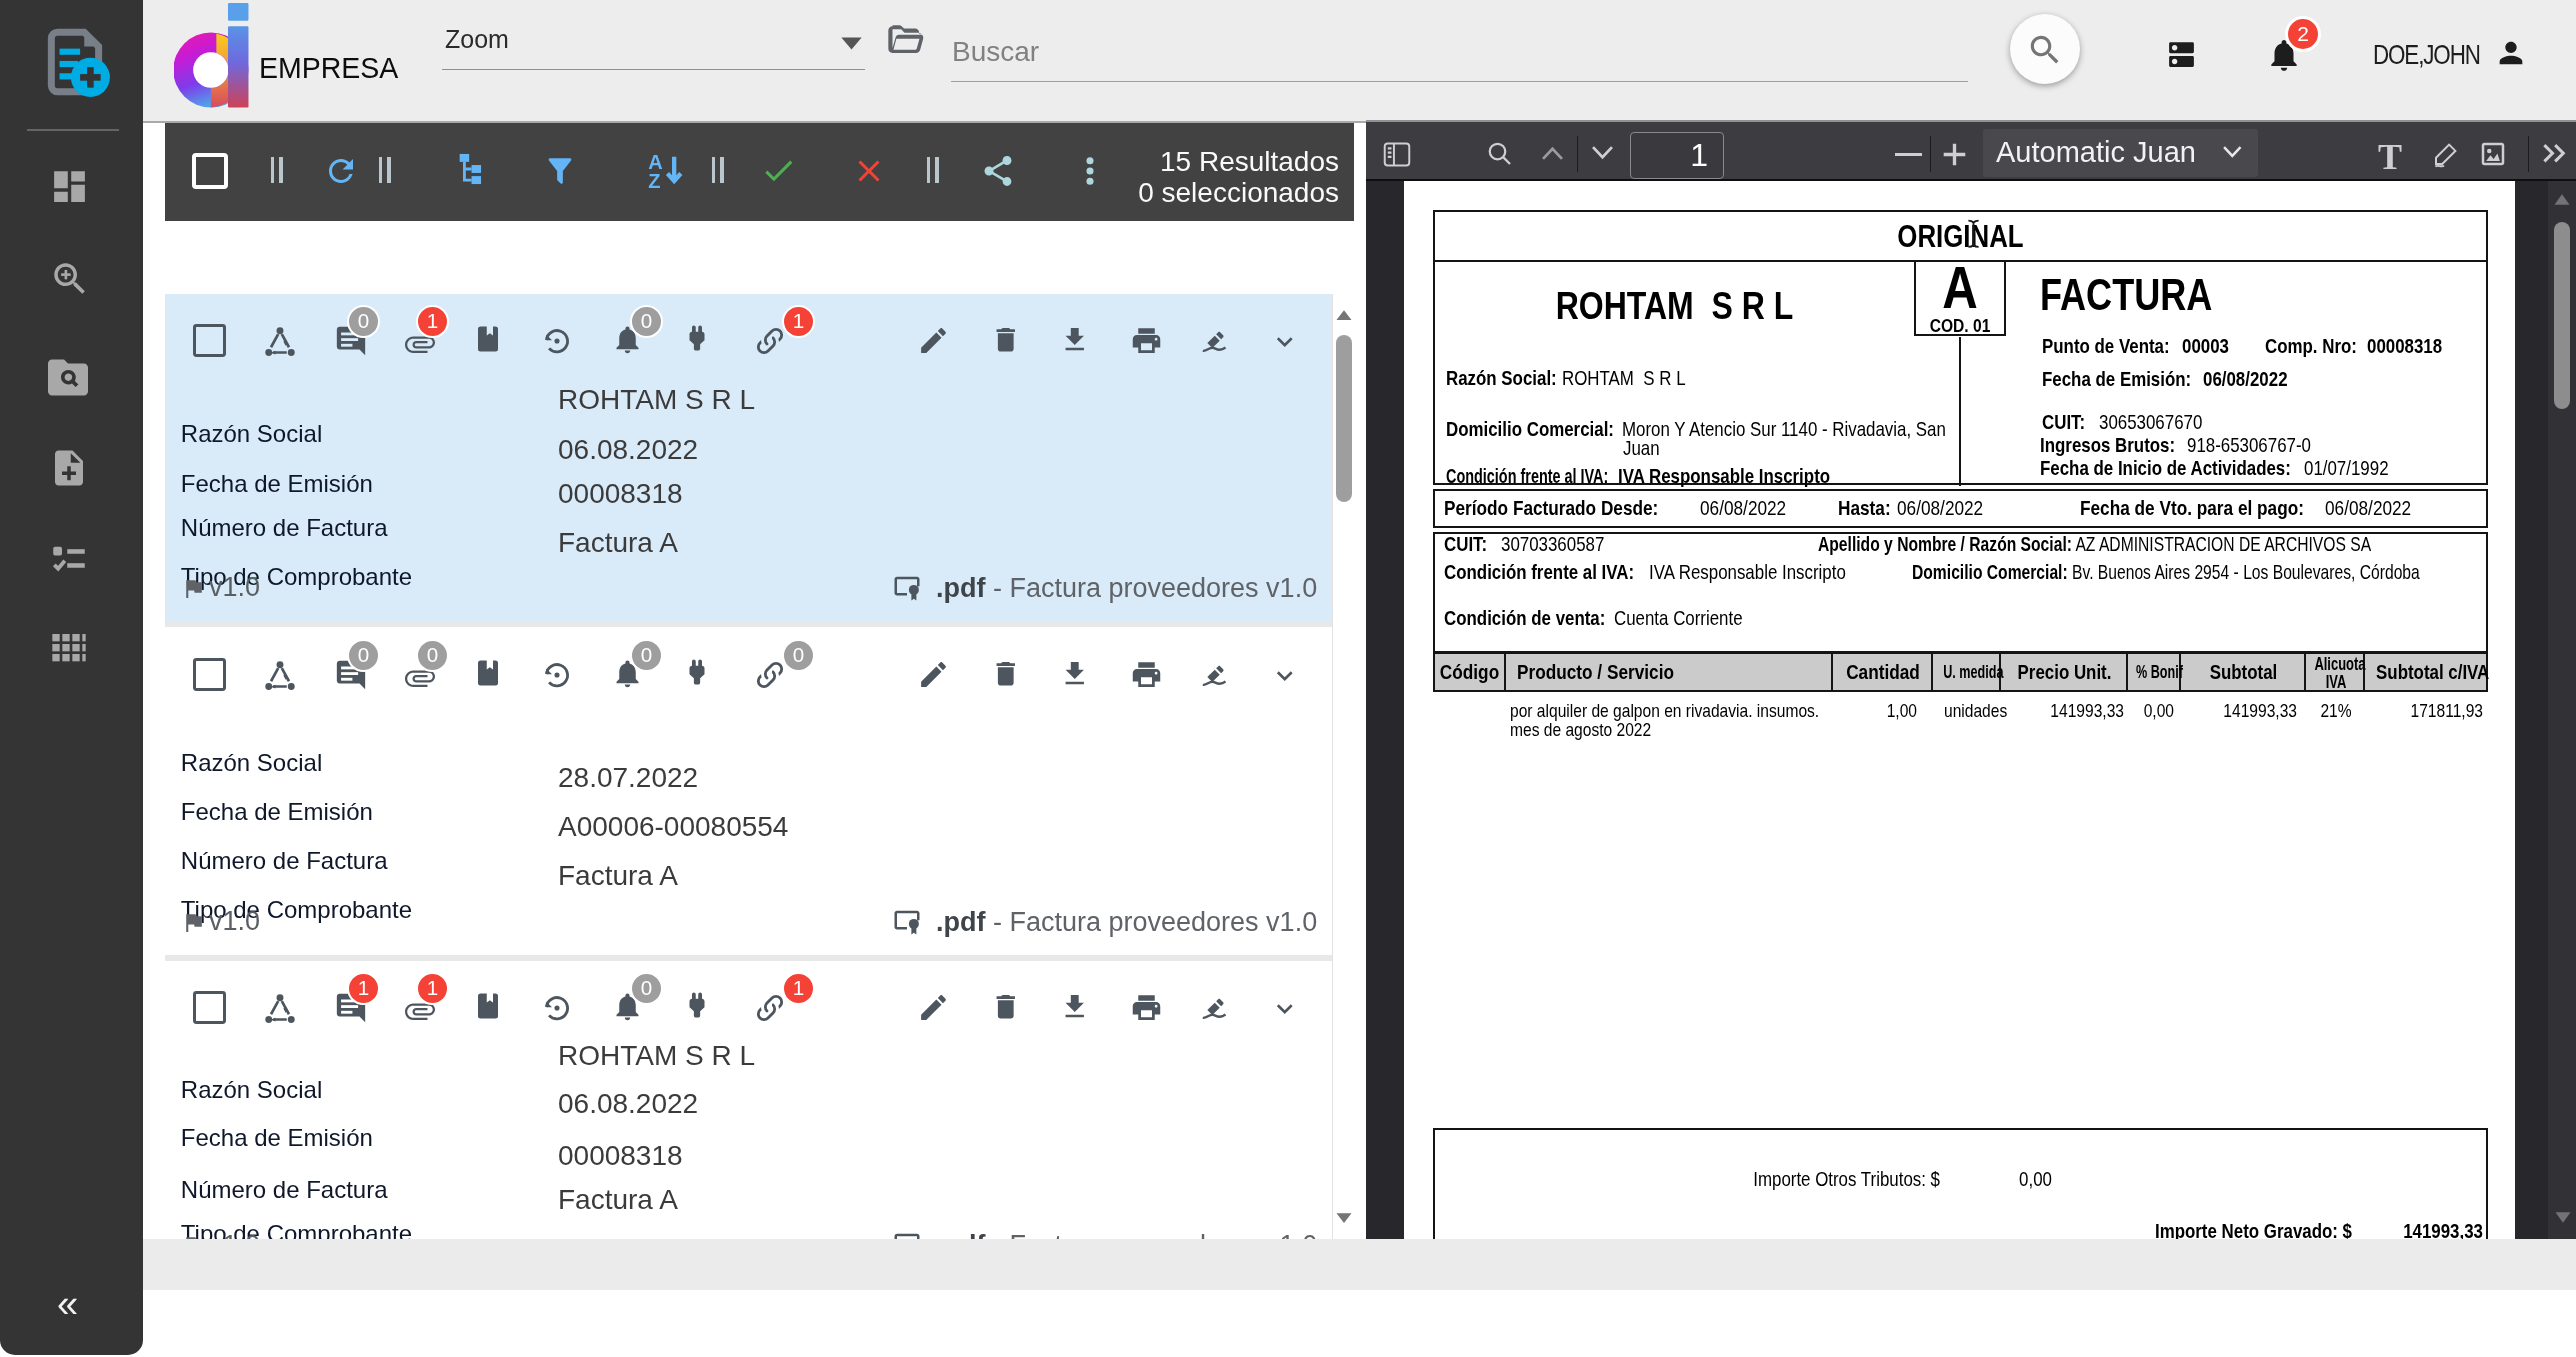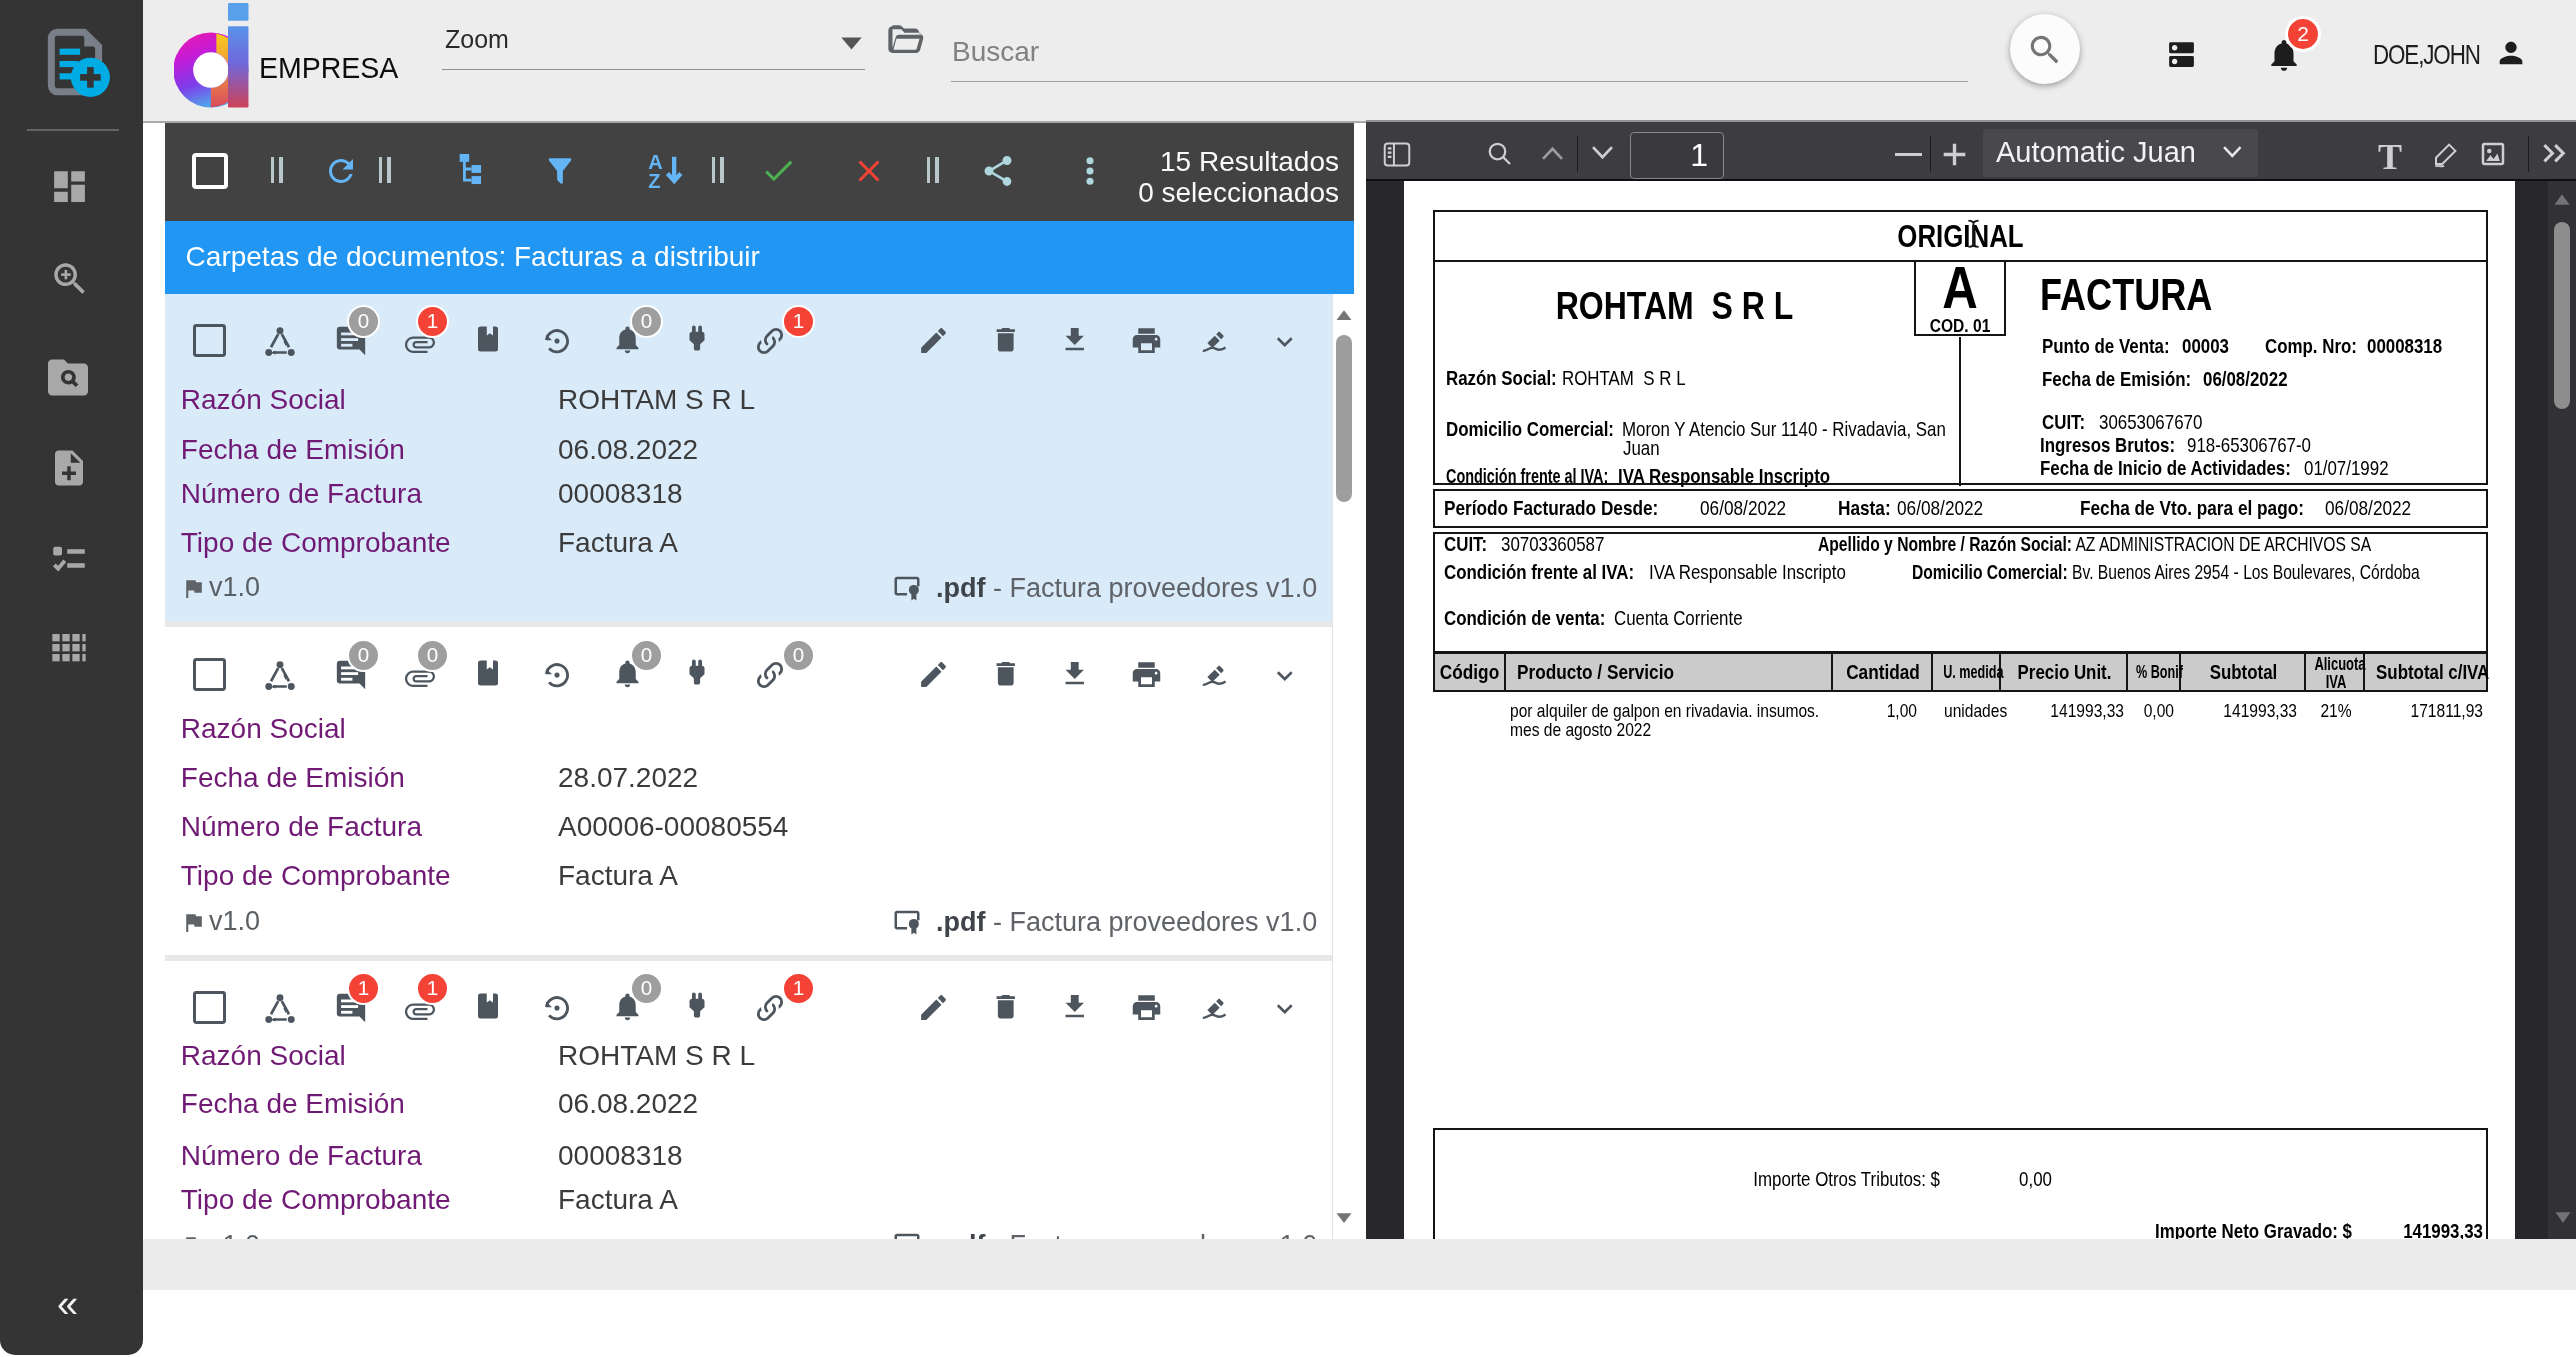--- a/index.html
+++ b/index.html
@@ -12,21 +12,21 @@
   #header { left:143px; top:0; width:2433px; height:123px; background:#ededed; border-bottom:2.1px solid #a9a9a9; }
 
   #ltoolbar { left:165px; top:123px; width:1189px; height:98px; background:#424242; }
   #bluebar { left:165px; top:221px; width:1189px; height:73px; background:#2196f3; color:#fff; font-size:28px; line-height:72px; padding-left:20.6px; }
   #listarea { left:165px; top:294px; width:1189px; height:945px; background:#fff; overflow:hidden; }
   #lscroll { position:absolute; left:1167px; top:0; width:22px; height:945px; background:#fff; border-left:1.4px solid #e2e2e2; }
 
   .card { position:absolute; left:0; width:1167px; height:327px; background:#fff; }
   .card.sel { background:#d9eaf9; }
   .cardgap { position:absolute; left:0; width:1167px; height:6.2px; background:#e8e8e8; }
-  .clabel { position:absolute; left:15.8px; font-size:28px; color:#701a75; white-space:nowrap; }
+  .clabel { position:absolute; left:15.8px; font-size:24px; color:#0f172a; white-space:nowrap;margin-top:34px; }
   .cvalue { position:absolute; left:393px; font-size:28px; color:#3b3b3b; white-space:nowrap; }
   .badge { position:absolute; width:33px; height:33px; border-radius:50%; border:2.7px solid #fff; color:#fff; font-size:20.6px; text-align:center; line-height:27px; }
   .badge.gray { background:#9e9e9e; }
   .badge.red { background:#f44336; }
   .cicon { position:absolute; }
 
   #botstrip { left:143px; top:1239px; width:2433px; height:51px; background:#ebebeb; }
   #footer { left:143px; top:1290px; width:2433px; height:68px; background:#fdfdfd; }
   .ftext { position:absolute; color:#37474f; font-weight:bold; font-size:27px; white-space:nowrap; transform:translateY(-50%) scaleX(0.74); transform-origin:0 50%; }
 
@@ -199,21 +199,20 @@
     <svg class="abs" style="left:815px;top:30px;" width="36" height="36" viewBox="0 0 24 24" fill="#aed6dd">
       <path d="M18 16.08c-.76 0-1.44.3-1.96.77L8.91 12.7c.05-.23.09-.46.09-.7s-.04-.47-.09-.7l7.05-4.11c.54.5 1.25.81 2.04.81 1.66 0 3-1.34 3-3s-1.34-3-3-3-3 1.34-3 3c0 .24.04.47.09.7L8.04 9.81C7.5 9.31 6.79 9 6 9c-1.66 0-3 1.34-3 3s1.34 3 3 3c.79 0 1.5-.31 2.04-.81l7.12 4.16c-.05.21-.08.43-.08.65 0 1.61 1.31 2.92 2.92 2.92s2.92-1.31 2.92-2.92-1.31-2.92-2.92-2.92z"></path>
     </svg>
     <svg class="abs" style="left:908px;top:31px;" width="34" height="34" viewBox="0 0 24 24" fill="#aed6dd">
       <circle cx="12" cy="4.8" r="2.5"></circle>
         <circle cx="12" cy="12" r="2.5"></circle>
         <circle cx="12" cy="19.2" r="2.5"></circle>
     </svg>
     <div class="abs" style="right:15px;top:22.6px;text-align:right;color:#fafafa;font-size:28px;line-height:31px;">15 Resultados<br>0 seleccionados</div>
   </div>
-  <div id="bluebar" class="abs">Carpetas de documentos: Facturas a distribuir</div>
   <div id="listarea" class="abs">
     <div class="card sel" style="top:0px;">
       <div class="abs" style="left:28px;top:30px;width:33px;height:33px;border:3.4px solid #4d565e;border-radius:3.4px;"></div>
       <svg class="cicon" style="left:97px;top:30px;" width="36" height="36" viewBox="0 0 24 24" fill="#4d565e">
         <circle cx="12" cy="4.5" r="2.3"></circle>
           <circle cx="4.5" cy="19" r="2.3"></circle>
           <circle cx="19.5" cy="19" r="2.3"></circle>
         <path d="M10.8 6.8 6 15.5 M13.2 6.8 18 15.5 M7.5 19 H16.5" stroke="#4d565e" stroke-width="1.8" fill="none"></path>
         <path d="M14.2 11.5l1.6 3.2.8-3.6zM9 17.8l-3.4 1.3 3.4 1.2z"></path>
       </svg>

